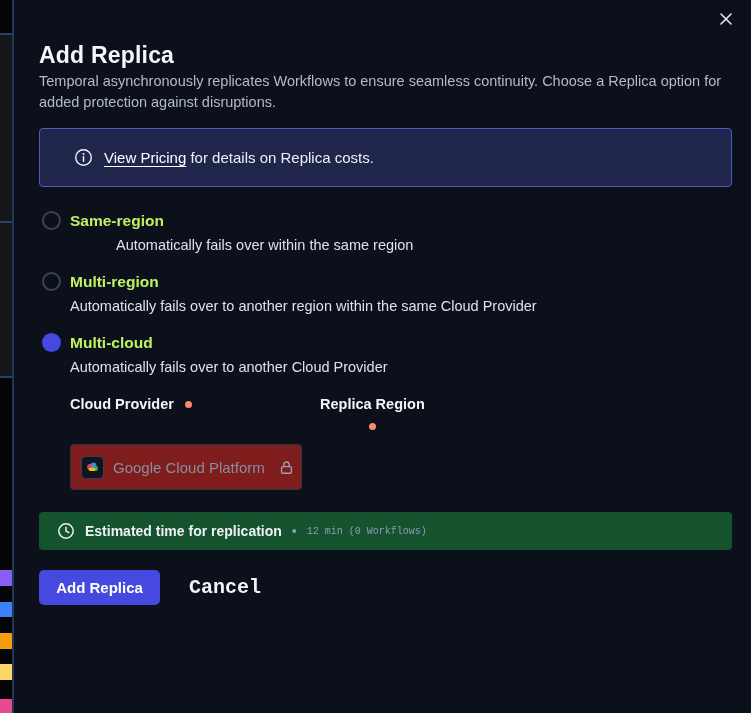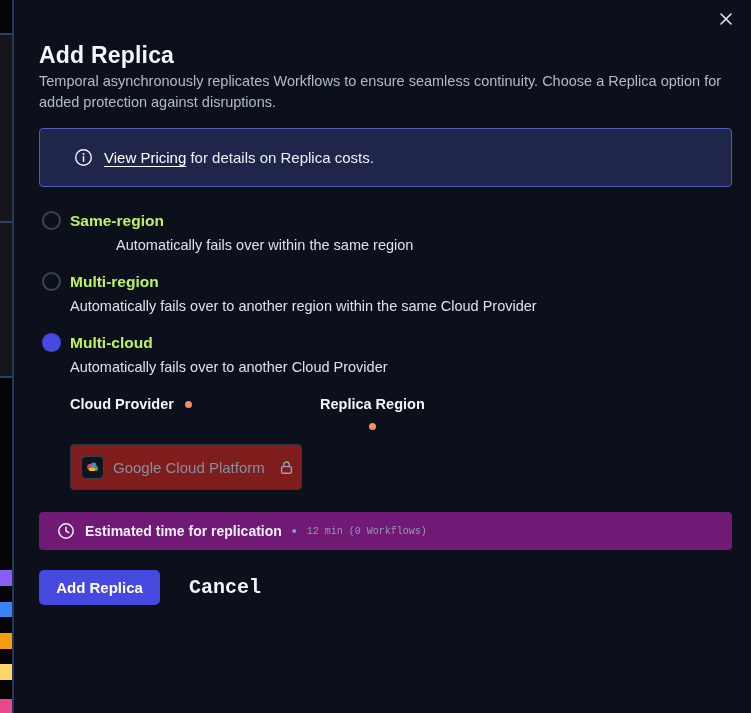--- a/index.html
+++ b/index.html
@@ -140,21 +140,21 @@
       <span style="margin-left:4px;">
         <svg width="17" height="17" viewBox="0 0 17 17" fill="none" stroke="#9aa1b2" stroke-width="1.4">
           <rect x="3.6" y="7.6" width="9.8" height="6.6" rx="1.2"></rect>
           <path d="M5.8 7.6 V5.7 a2.7 2.7 0 0 1 5.4 0 V7.6"></path>
         </svg>
       </span>
     </div>
 
 
 
-    <div class="estimate" style="background: #701a75;">
+    <div class="estimate" style="background: #14532d;">
       <span>
         <svg width="18" height="18" viewBox="0 0 18 18" fill="none" stroke="#eef1f7" stroke-width="1.5" stroke-linecap="round">
           <circle cx="9" cy="9" r="7.2"></circle>
           <path d="M9 5.2 V9 l2.8 1.7"></path>
         </svg>
       </span>
       <span class="est-label">Estimated time for replication</span>
       <span class="est-sep">•</span>
       <span class="est-value">12 min (0 Workflows)</span>
     </div>

